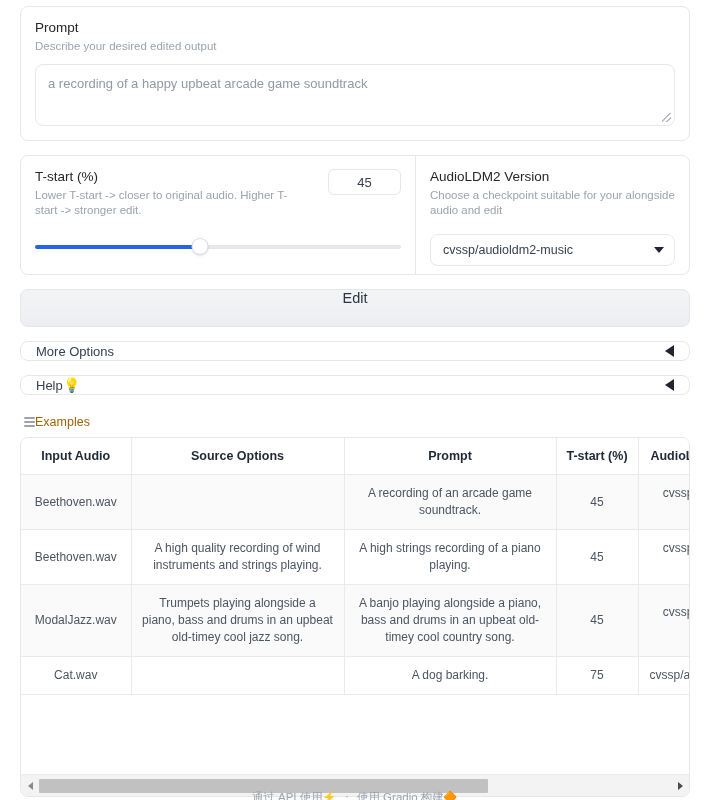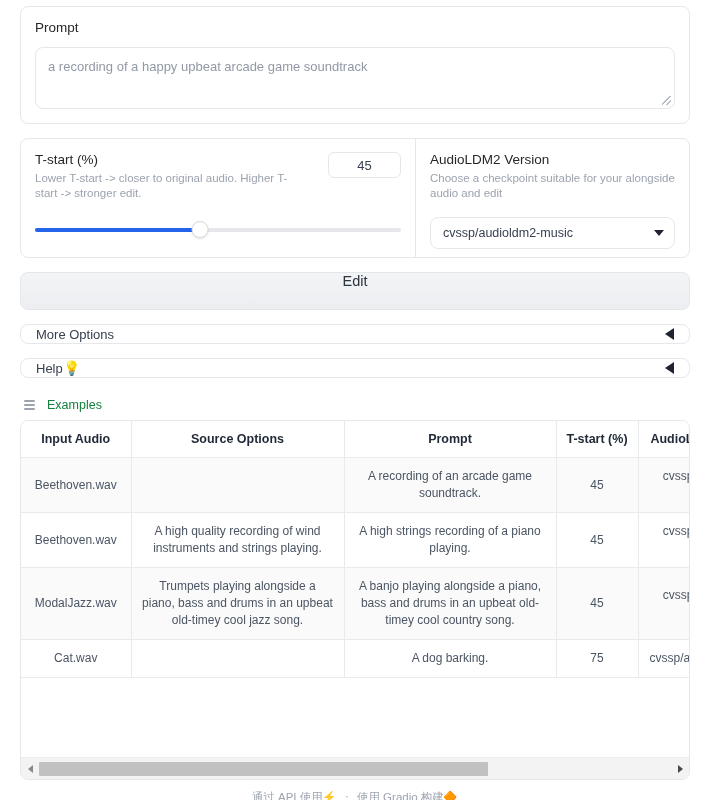--- a/index.html
+++ b/index.html
@@ -147,22 +147,22 @@
   .caret-left {
     width: 0; height: 0;
     border-top: 6px solid transparent;
     border-bottom: 6px solid transparent;
     border-right: 9px solid #1f2430;
   }
 
   
   #examples-section { margin-top: 20px; }
   .examples-head {
-    display: flex; align-items: center; gap: 12px;
-    font-size: 12.5px; color: #15803d;
+    display: flex; align-items: center; gap: 0;
+    font-size: 12.5px; color: #a16207;
     margin-bottom: 8px; padding-left: 4px;
   }
   .list-icon { display: inline-flex; flex-direction: column; gap: 2.5px; width: 11px; }
   .list-icon i { display: block; height: 1.5px; background: #9ca3af; border-radius: 1px; }
   .list-icon i:nth-child(1) { width: 11px; }
   .list-icon i:nth-child(2) { width: 11px; }
   .list-icon i:nth-child(3) { width: 11px; }
 
   .table-frame {
     border: 1px solid #e5e7eb;
@@ -250,20 +250,21 @@
   .footer span { vertical-align: top; }
   .footer .sep { margin: 0 8px; }
 </style>
 </head>
 <body>
 
 <div class="page">
 
   <div class="panel" id="prompt-panel">
     <div class="field-label">Prompt</div>
+    <div class="field-hint">Describe your desired edited output</div>
     <div class="textarea-box">
       <div class="textarea-text">a recording of a happy upbeat arcade game soundtrack</div>
       <div class="resize-grip"></div>
     </div>
   </div>
 
   <div class="panel" id="params-panel">
 
     <div class="param-col col-left">
       <div class="tstart-head">

